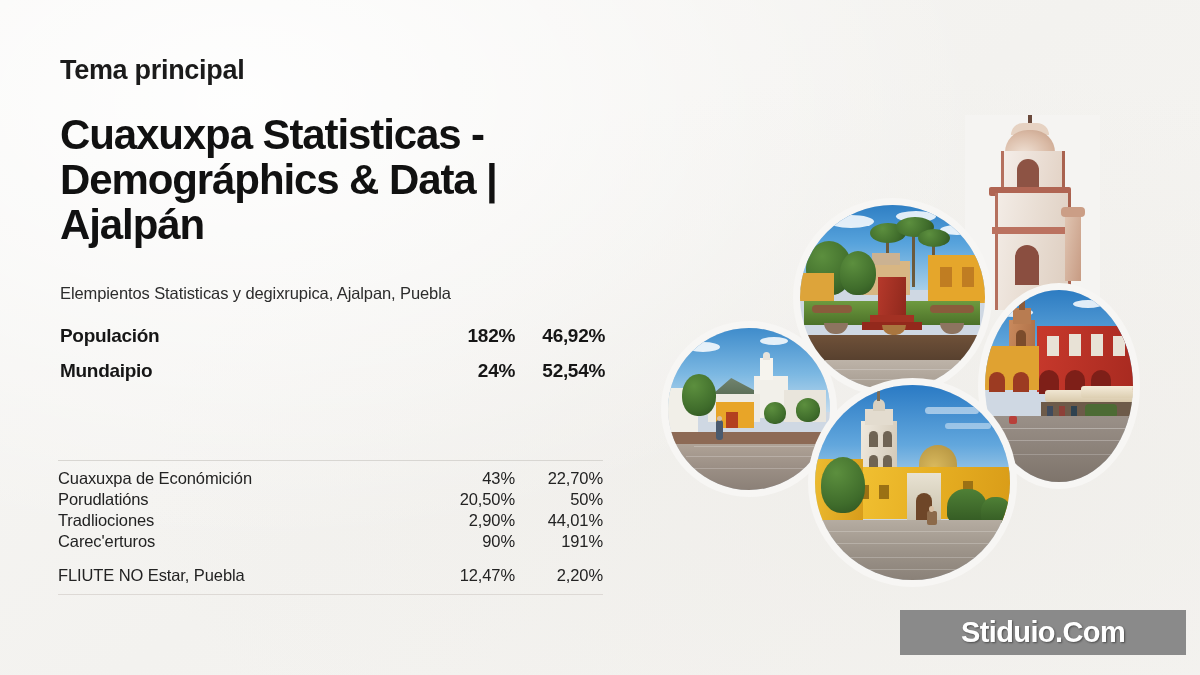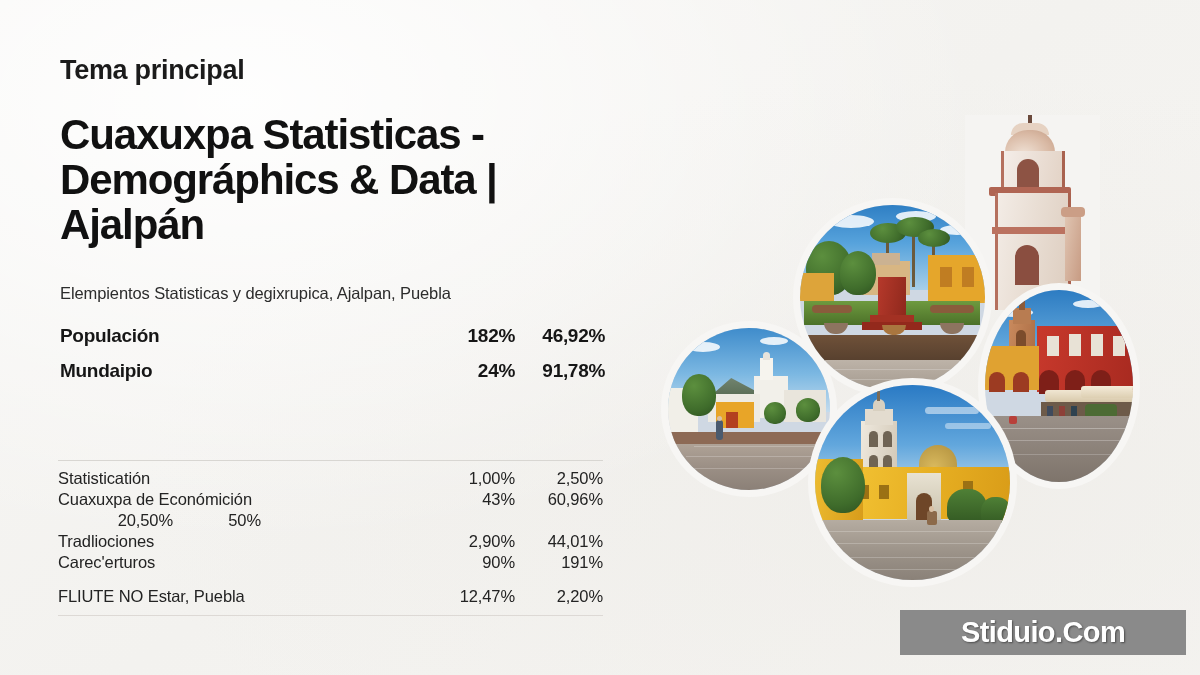--- a/index.html
+++ b/index.html
@@ -181,41 +181,37 @@
 
   <div class="prow">
     <span class="lbl">Populación</span>
     <span class="v1">182%</span>
     <span class="v2">46,92%</span>
   </div>
 
   <div class="prow">
     <span class="lbl">Mundaipio</span>
     <span class="v1">24%</span>
-    <span class="v2">91,78%</span>
+    <span class="v2">52,54%</span>
   </div>
 
 </div>
 
 <div class="stats-secondary">
 
   <div class="rule"></div>
 
   <div class="srows-top">
-    <div class="srow">
-      <span class="lbl">Statisticatión</span>
-      <span class="v1">1,00%</span>
-      <span class="v2">2,50%</span>
-    </div>
     <div class="srow">
       <span class="lbl">Cuaxuxpa de Económición</span>
       <span class="v1">43%</span>
-      <span class="v2">60,96%</span>
+      <span class="v2">22,70%</span>
     </div>
     <div class="srow">
+      <span class="lbl">Porudlatións</span>
       <span class="v1">20,50%</span>
       <span class="v2">50%</span>
     </div>
     <div class="srow">
       <span class="lbl">Tradliociones</span>
       <span class="v1">2,90%</span>
       <span class="v2">44,01%</span>
     </div>
     <div class="srow">
       <span class="lbl">Carec'erturos</span>

